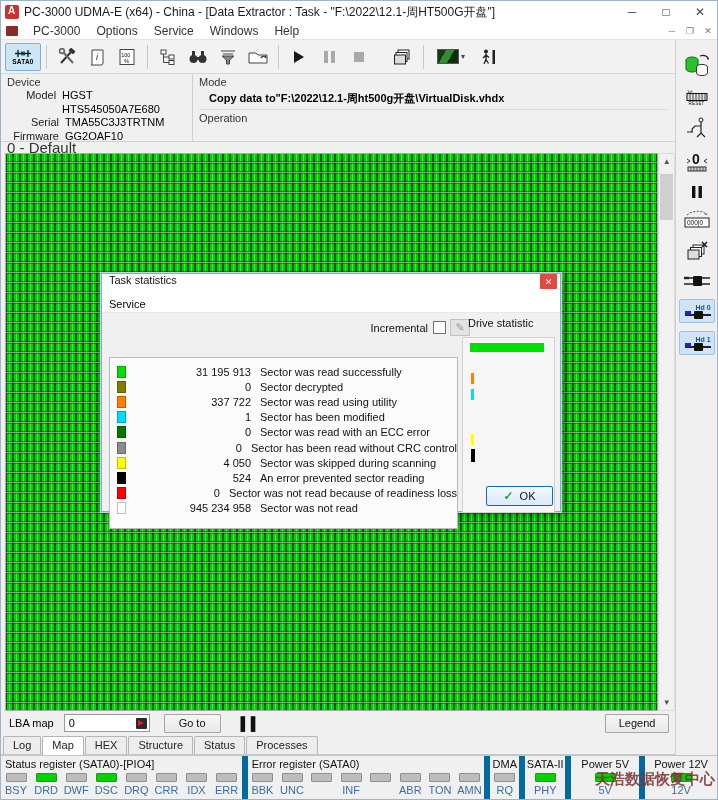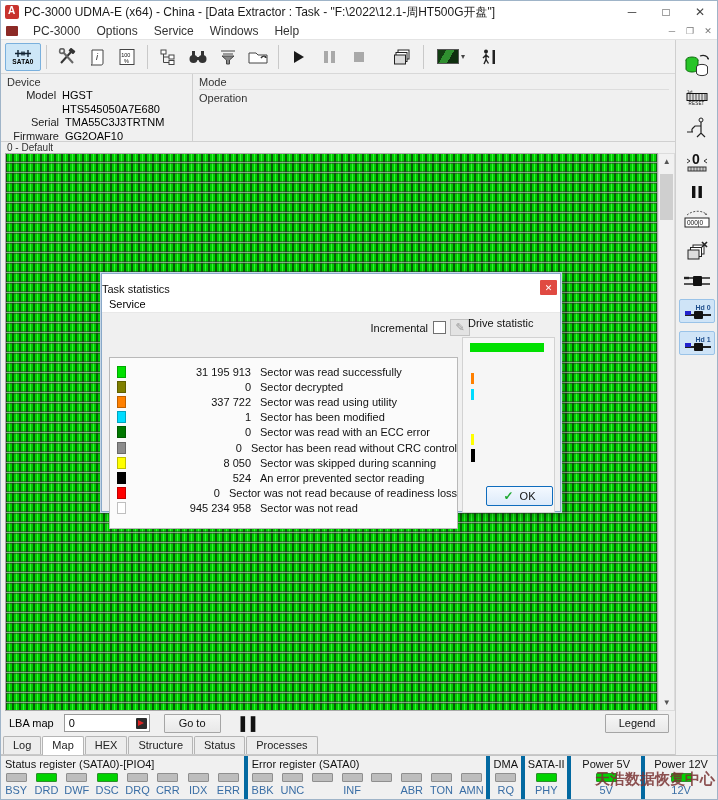--- a/index.html
+++ b/index.html
@@ -45,21 +45,21 @@
   .device-panel { width:192px; border-right:1px solid #d0d0d0; }
   .mode-panel { flex:1; }
   .panel-cap { color:#333; margin-bottom:1px; }
   .dev-field { display:flex; line-height:13.5px; }
   .dev-label { width:52px; text-align:right; margin-right:6px; color:#222; }
   .dev-value { color:#000; }
   .mode-value { font-weight:bold; margin:3px 0 3px 10px; font-size:11px; }
   .op-cap { border-top:1px solid #ddd; padding-top:2px; color:#333; }
 
   
-  .map-zone-label { height:11px; padding-left:6px; font-size:10px; color:#333; background:#f0f0f0; display:flex; align-items:center; flex-shrink:0; }
+  .map-zone-label { height:11px; padding-left:6px; font-size:15px; color:#333; background:#f0f0f0; display:flex; align-items:center; flex-shrink:0; }
   .map-wrap { flex:1; display:flex; min-height:0; background:#f0f0f0; padding-left:4px; }
   .map-grid { flex:1; border:1px solid #aaa;
     background-color:#00c400;
     background-image:
       repeating-linear-gradient(180deg, transparent 0 7px, rgba(40,70,40,.55) 7px 8px, rgba(165,165,165,.8) 8px 9px, rgba(40,70,40,.55) 9px 10px),
       repeating-linear-gradient(90deg, #0a5c0a 0 1px, #00cf00 1px 3px, #39f039 3px 4px, #00cf00 4px 6px, #0a5c0a 6px 7px);
   }
   .map-scroll { width:17px; background:#f1f1f1; border:1px solid #dcdcdc; display:flex; flex-direction:column; justify-content:space-between; align-items:center; }
   .scr-arrow { font-size:8px; color:#555; padding:3px 0; }
   .scr-thumb { width:13px; height:46px; background:#cfcfcf; position:absolute; top:20px; left:1px; }
@@ -76,21 +76,21 @@
   .pause-flat { margin-left:20px; font-weight:bold; font-size:13px; letter-spacing:1px; color:#111; }
   .legend-btn { margin-left:auto; margin-right:6px; width:64px; }
 
   
   .tabbar { height:20px; display:flex; align-items:flex-end; background:#f0f0f0; padding-left:2px; border-bottom:1px solid #c9c9c9; flex-shrink:0; }
   .tab { padding:2px 9px 3px; border:1px solid #b5b5b5; border-bottom:none; background:#ededed; margin-right:1px; border-radius:2px 2px 0 0; color:#222; }
   .tab.active { background:#fff; position:relative; top:1px; padding-bottom:4px;text-align:right; }
 
   
   .statusbar { height:44px; background:#f0f0f0; border-top:1px solid #c4c4c4; display:flex; flex-shrink:0; position:relative; }
-  .sb-sec { padding-top:2px; border-right:4px solid #0369a1; height:100%; }
+  .sb-sec { padding-top:2px; border-right:6px solid #0369a1; height:100%; }
   .sb-cap { font-size:11px; color:#111; padding-left:4px; white-space:nowrap; }
   .sb-cap.center { text-align:center; padding-left:0; }
   .led-row { display:flex; justify-content:space-around; margin-top:3px; }
   .led-cell { display:flex; flex-direction:column; align-items:center; width:100%; }
   .led { width:21px; height:9px; background:#bdbdbd; border:1px solid #8f8f8f; border-radius:1px; }
   .led.on { background:#00d300; border-color:#2c8f2c; }
   .led-label { color:#3a6ea5; font-size:11px; margin-top:2px; height:12px; }
   .sec-status { width:247px; } .sec-error { width:243px; }
   .sec-dma { width:35px; } .sec-sata { width:46px; }
   .sec-p5 { width:74px; } .sec-p12 { width:72px; border-right:none; }
@@ -101,21 +101,21 @@
   .sb-txt { font-size:4.5px; letter-spacing:0.2px; color:#111; }
   .hd-btn { width:36px; height:24px; background:#cfe4f7; border:1px solid #9ac3e8; border-radius:2px; display:flex; flex-direction:column; align-items:flex-end; justify-content:center; padding:1px 3px; margin-bottom:8px; }
   .hd-lbl { font-size:7px; font-weight:bold; color:#1f4e8c; line-height:7px; }
   .hd-glyph { width:26px; height:8px; position:relative; }
   .hd-glyph i { position:absolute; left:0; top:3px; width:26px; height:2px; background:#222; }
   .hd-glyph b { position:absolute; left:9px; top:0; width:9px; height:8px; background:#111; border-radius:1px; }
   .hd-glyph u { position:absolute; left:0; top:0; width:6px; height:4px; background:#2222cc; }
 
   
   .dialog { position:absolute; left:100px; top:272px; width:460px; height:239px; background:#f0f0f0; border:1px solid #89a8c8; box-shadow:0 0 0 1px #c3d5e6, 3px 3px 9px rgba(0,0,0,.35); display:flex; flex-direction:column; }
-  .dlg-title { height:21px; background:#fff; display:flex; align-items:flex-end; flex-shrink:0; }
+  .dlg-title { height:21px; background:#fff; display:flex; align-items:flex-start; padding-left:7px; flex-shrink:0; }
   .dlg-title-text { flex:1; color:#111; }
   .dlg-close { width:17px; height:15px; background:#e04a42; color:#fff; font-size:9px; display:flex; align-items:center; justify-content:center; margin-right:3px; border-radius:1px; }
   .dlg-menu { height:18px; background:#fff; display:flex; align-items:center; padding-left:7px; border-bottom:1px solid #e8e8e8; flex-shrink:0; }
   .dlg-body { flex:1; position:relative; }
   .inc-row { position:absolute; right:90px; top:6px; display:flex; align-items:center; }
   .inc-label { margin-right:5px; color:#111; }
   .checkbox { width:13px; height:13px; background:#fff; border:1px solid #707070; }
   .inc-edit { width:20px; height:17px; background:#e3e3e3; border:1px solid #c2c2c2; margin-left:4px; display:flex; align-items:center; justify-content:center; color:#9a9a9a; font-size:11px; }
   .stats-panel { position:absolute; left:7px; top:44px; width:349px; height:172px; background:#fbfbfb; border:1px solid #b9b9b9; padding-top:6px; }
   .stat-row { height:15.2px; display:flex; align-items:center; }
@@ -272,20 +272,21 @@
                 <span class="dev-value">GG2OAF10</span>
               </div>
               <div class="dev-field">
                 <span class="dev-label">Capacity</span>
                 <span class="dev-value">465.76 GB (976 773 168)</span>
               </div>
             </div>
         </div>
         <div class="panel mode-panel">
           <div class="panel-cap">Mode</div>
+          <div class="mode-value">Copy data to"F:\2022\12.1-周ht500g开盘\VirtualDisk.vhdx</div>
           <div class="op-cap">Operation</div>
         </div>
       </div>
 
       <div class="map-zone-label">0 - Default</div>
       <div class="map-wrap">
         <div class="map-grid"></div>
         <div class="map-scroll">
           <div class="scr-arrow">▲</div>
           <div class="scr-thumb"></div>
@@ -549,21 +550,21 @@
             <span class="stat-count">0</span>
             <span class="stat-label">Sector was read with an ECC error</span>
           </div>
           <div class="stat-row">
             <span class="swatch" style="background: rgb(140, 140, 140);"></span>
             <span class="stat-count">0</span>
             <span class="stat-label">Sector has been read without CRC control</span>
           </div>
           <div class="stat-row">
             <span class="swatch" style="background: rgb(255, 255, 0);"></span>
-            <span class="stat-count">8 050</span>
+            <span class="stat-count">4 050</span>
             <span class="stat-label">Sector was skipped during scanning</span>
           </div>
           <div class="stat-row">
             <span class="swatch" style="background: rgb(0, 0, 0);"></span>
             <span class="stat-count">524</span>
             <span class="stat-label">An error prevented sector reading</span>
           </div>
           <div class="stat-row">
             <span class="swatch" style="background: rgb(255, 0, 0);"></span>
             <span class="stat-count">0</span>

